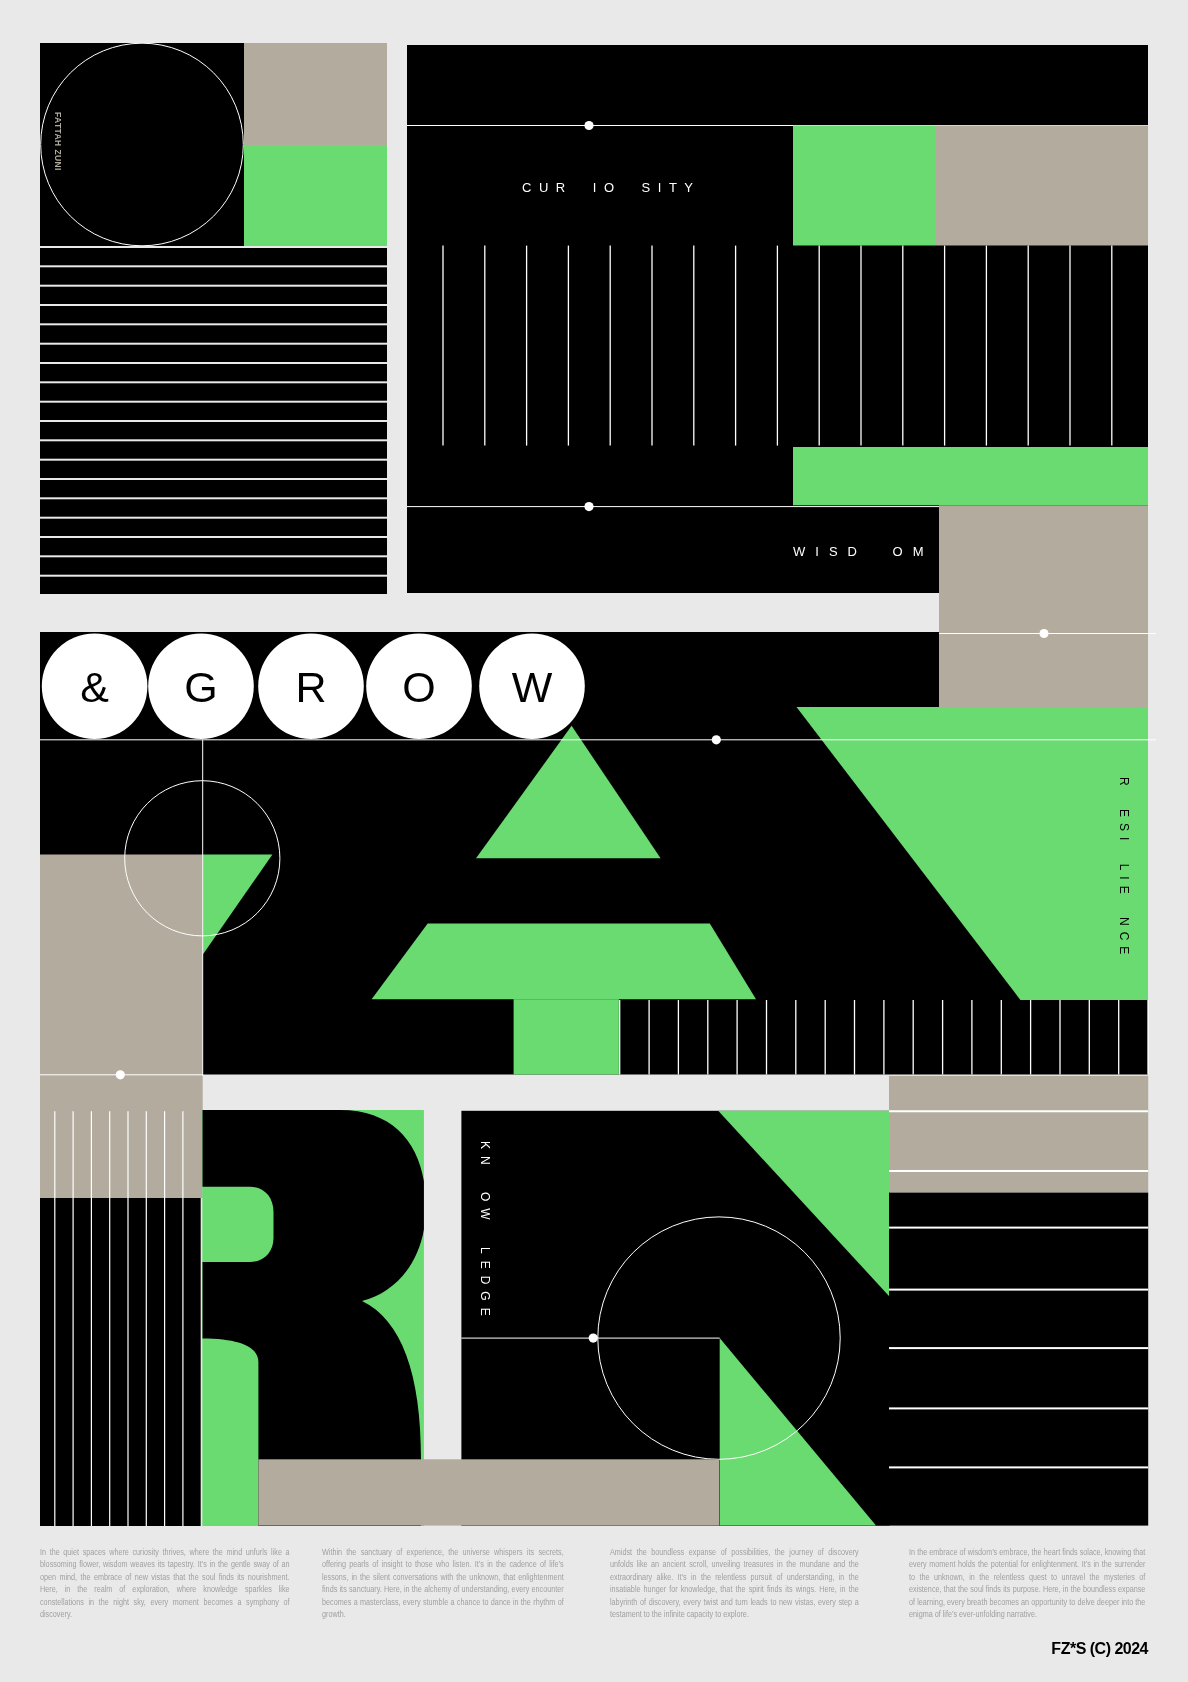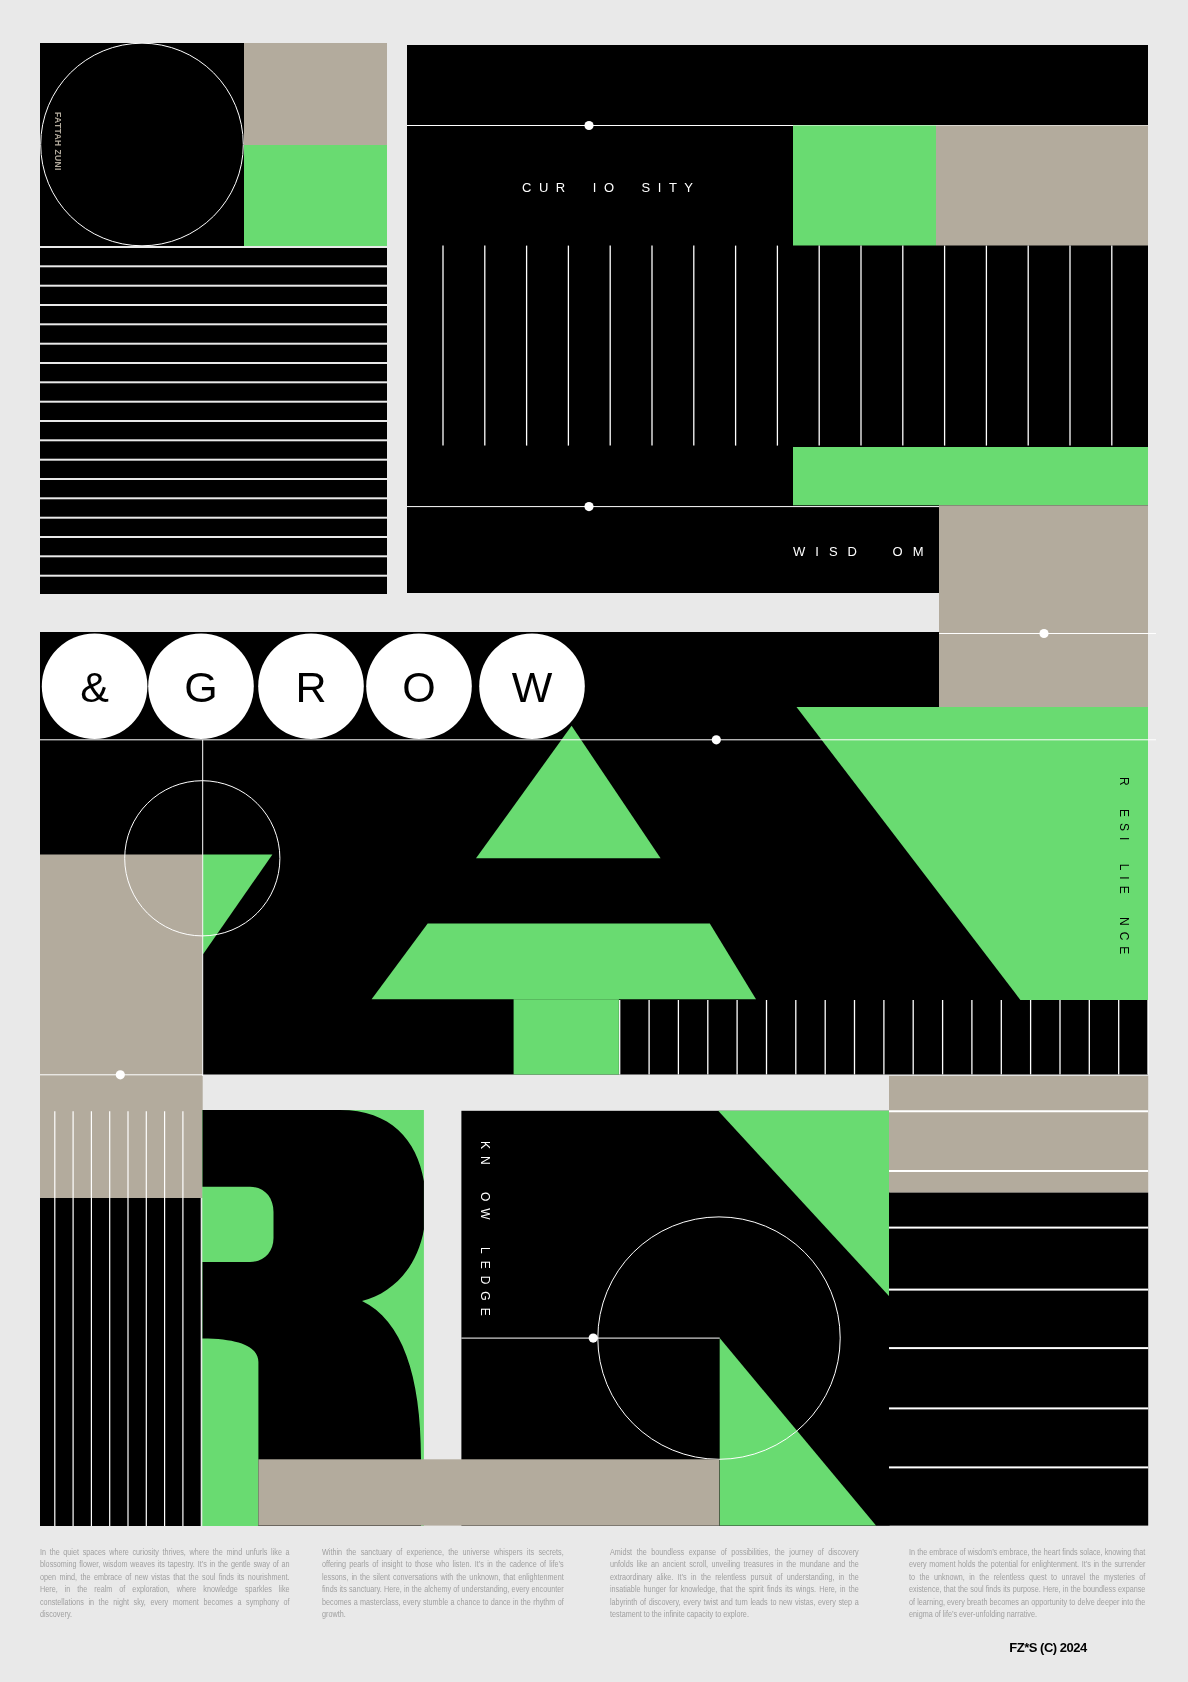--- a/index.html
+++ b/index.html
@@ -221,13 +221,13 @@
 </svg>
 
 <p class="abs" style="left:40px;top:1547px;width:283px;font-size:8.2px;line-height:12.4px;color:#a0a0a0;text-align:justify;transform:scale(0.882,1);transform-origin:left top;">In the quiet spaces where curiosity thrives, where the mind unfurls like a blossoming flower, wisdom weaves its tapestry. It’s in the gentle sway of an open mind, the embrace of new vistas that the soul finds its nour­ishment. Here, in the realm of exploration, where knowledge sparkles like constellations in the night sky, every moment becomes a symphony of discovery.</p>
 
 <p class="abs" style="left:322px;top:1547px;width:274px;font-size:8.2px;line-height:12.4px;color:#a0a0a0;text-align:justify;transform:scale(0.882,1);transform-origin:left top;">Within the sanctuary of experience, the universe whispers its secrets, offering pearls of insight to those who listen. It’s in the cadence of life’s lessons, in the silent conversations with the unknown, that enlighten­ment finds its sanctuary. Here, in the alchemy of understanding, every encounter becomes a masterclass, every stumble a chance to dance in the rhythm of growth.</p>
 
 <p class="abs" style="left:610px;top:1547px;width:282px;font-size:8.2px;line-height:12.4px;color:#a0a0a0;text-align:justify;transform:scale(0.882,1);transform-origin:left top;">Amidst the boundless expanse of possibilities, the journey of discovery unfolds like an ancient scroll, unveiling treasures in the mundane and the extraordinary alike. It’s in the relentless pursuit of understanding, in the insatiable hunger for knowledge, that the spirit finds its wings. Here, in the labyrinth of discovery, every twist and turn leads to new vistas, every step a testament to the infinite capacity to explore.</p>
 
 <p class="abs" style="left:908.8px;top:1547px;width:268px;font-size:8.2px;line-height:12.4px;color:#a0a0a0;text-align:justify;transform:scale(0.882,1);transform-origin:left top;">In the embrace of wisdom’s embrace, the heart finds solace, knowing that every moment holds the potential for enlightenment. It’s in the surrender to the unknown, in the relentless quest to unravel the myster­ies of existence, that the soul finds its purpose. Here, in the boundless expanse of learning, every breath becomes an opportunity to delve deeper into the enigma of life’s ever-unfolding narrative.</p>
 
-<div class="abs" style="left:948px;top:1640px;width:200px;text-align:center;font-size:13px;font-weight:bold;letter-spacing:-0.5px;color:#000;">FZ*S (C) 2024</div>
+<div class="abs" style="left:948px;top:1640px;width:200px;text-align:right;font-size:16px;font-weight:bold;letter-spacing:-0.5px;color:#000;">FZ*S (C) 2024</div>
 
 </body></html>

